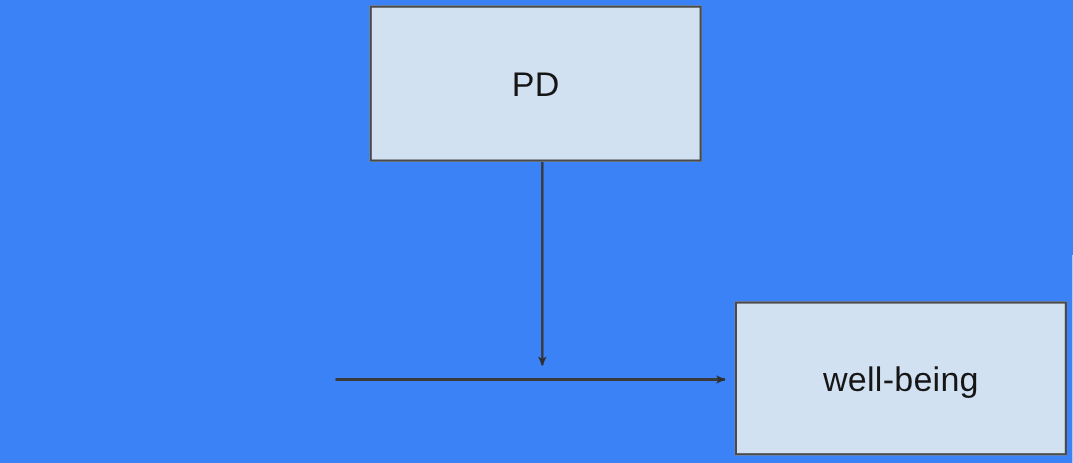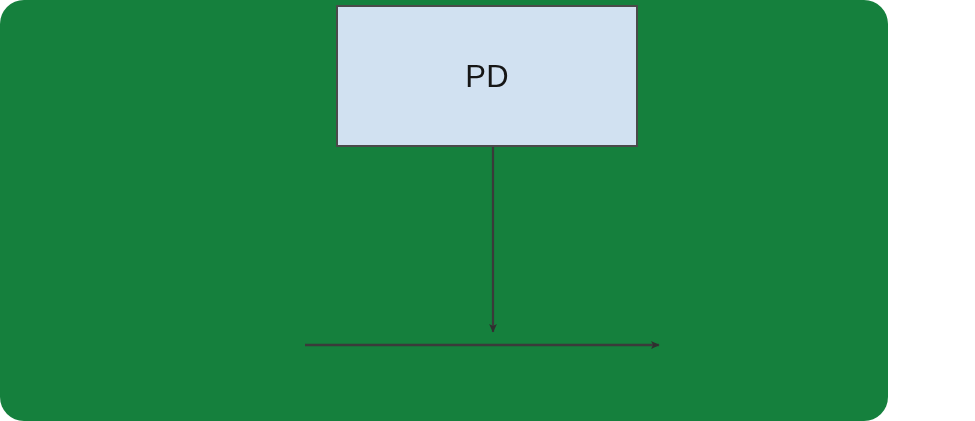--- a/index.html
+++ b/index.html
@@ -5,25 +5,24 @@
   html, body {
     margin: 0;
     padding: 0;
     background: #ffffff;
   }
   body {
     font-family: "Liberation Sans", sans-serif;
   }
   #diagram-canvas {
     position: relative;
-    width: 888px;
+    width: 975px;
     height: 421px;
-    background: #15803d;
+    background: #3b82f6;
     overflow: hidden;
-    border-radius: 24px;
   }
   .node-box {
     position: absolute;
     box-sizing: border-box;
     background: #d1e1f1;
     border: 2px solid #4a4a4a;
     display: flex;
     align-items: center;
     justify-content: center;
   }
@@ -82,14 +81,17 @@
     <line x1="305" y1="345" x2="659" y2="345" stroke="#3a3a3a" stroke-width="2.6" marker-end="url(#arrow-right)"></line>
 
     <line x1="493" y1="147" x2="493" y2="332" stroke="#3a3a3a" stroke-width="2.2" marker-end="url(#arrow-down)"></line>
   </svg>
 
   <div class="node-box" id="node-pd">
     <span class="node-label">PD</span>
   </div>
 
 
+  <div class="node-box" id="node-wellbeing">
+    <span class="node-label">well-being</span>
+  </div>
 
 </div>
 
 </body></html>

